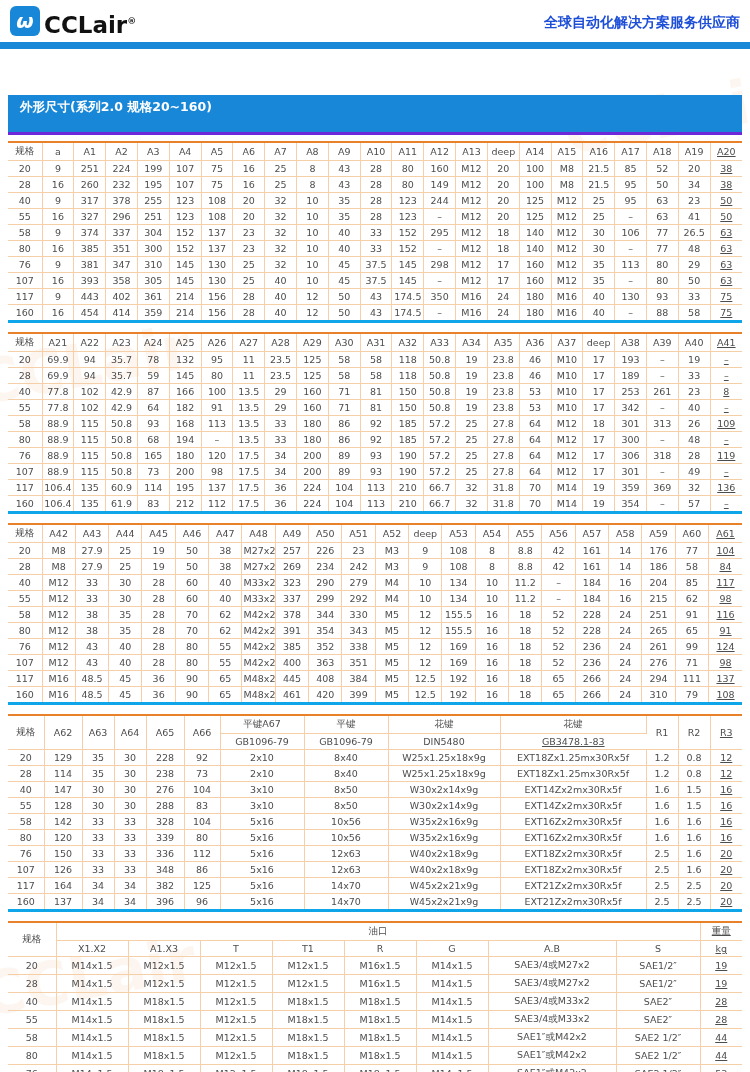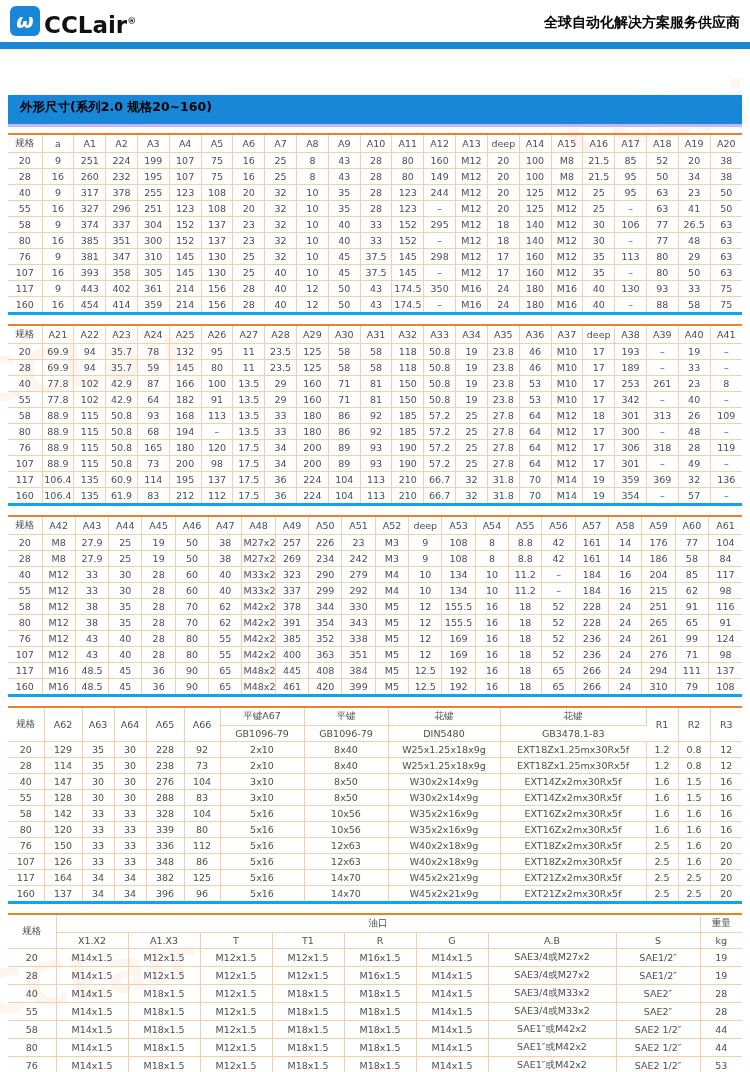--- a/index.html
+++ b/index.html
@@ -11,41 +11,41 @@
   
   .top-header{position:relative;height:38px;padding:4px 10px 0 10px;display:flex;justify-content:space-between;align-items:center;}
   .brand{display:flex;align-items:flex-start;gap:4px;}
   .logo-box{
     width:30px;height:30px;background:#1987d8;border-radius:6px;
     display:flex;align-items:center;justify-content:center;
     color:#fff;font-size:20px;font-style:italic;font-weight:bold;line-height:1;
   }
   .brand-text{font-size:23px;font-weight:bold;color:#111;letter-spacing:0;line-height:30px;}
   .brand-reg{font-size:9px;vertical-align:super;color:#111;font-weight:bold;}
-  .tagline{color:#000000;font-weight:bold;font-size:14px;}
+  .tagline{color:#1d4ed8;font-weight:bold;font-size:14px;}
   .blue-rule{height:7px;background:#1987d8;width:100%;}
   
   .title-bar{
-    margin:46px 8px 6px 8px;background:#1987d8;color:#000000;
-    font-size:12.5px;font-weight:bold;padding:4px 0 8px 12px;
-    border-bottom:3px solid #c4b5fd;
+    margin:46px 8px 6px 8px;background:#1987d8;color:#ffffff;
+    font-size:12.5px;font-weight:bold;padding:4px 0 16px 12px;
+    border-bottom:3px solid #6d28d9;
   }
   
   .tables{margin:0 8px;}
   table{
     border-collapse:collapse;table-layout:fixed;width:734px;
     border-top:2px solid #e8812a;border-bottom:3px solid #0ea5e9;
     margin-bottom:9px;
   }
   th,td{
     font-size:9.5px;font-weight:normal;text-align:center;vertical-align:middle;
     padding:2px 1px;border-right:1px solid #f5cfa8;border-bottom:1px solid #f5cfa8;
     color:#4d4d4d;overflow:hidden;white-space:nowrap;
   }
-  th:last-child,td:last-child{border-right:none;}
+  th:last-child,td:last-child{border-right:none;text-decoration:underline;}
   thead th{font-size:9.5px;}
   
   .wm{position:absolute;color:#e8812a;opacity:0.07;font-weight:bold;pointer-events:none;z-index:0;}
   .wm1{font-size:60px;right:-30px;top:80px;transform:rotate(-10deg);}
   .wm2{font-size:60px;left:-25px;top:330px;transform:rotate(-10deg);}
   .wm3{font-size:60px;left:-20px;bottom:60px;transform:rotate(-10deg);}
   .wm4{font-size:16px;right:148px;top:92px;opacity:0.12;}
   .content{position:relative;z-index:1;}
 </style>
 </head>

